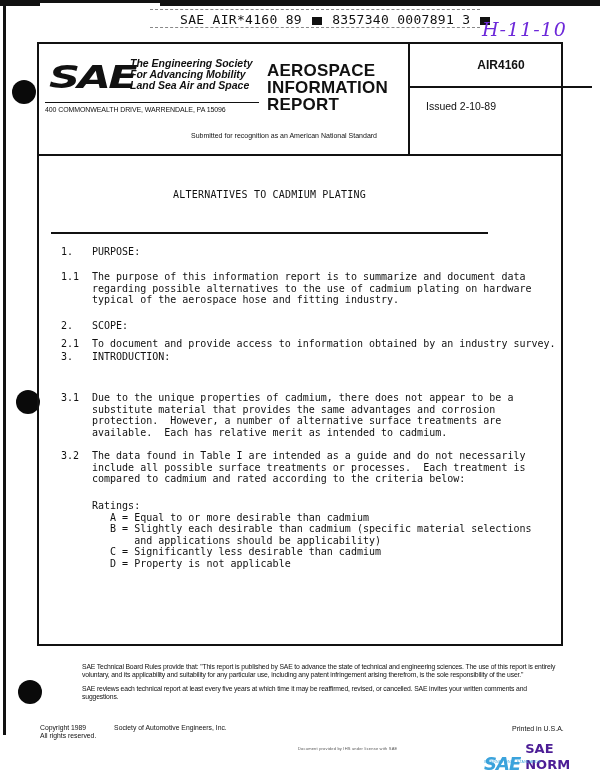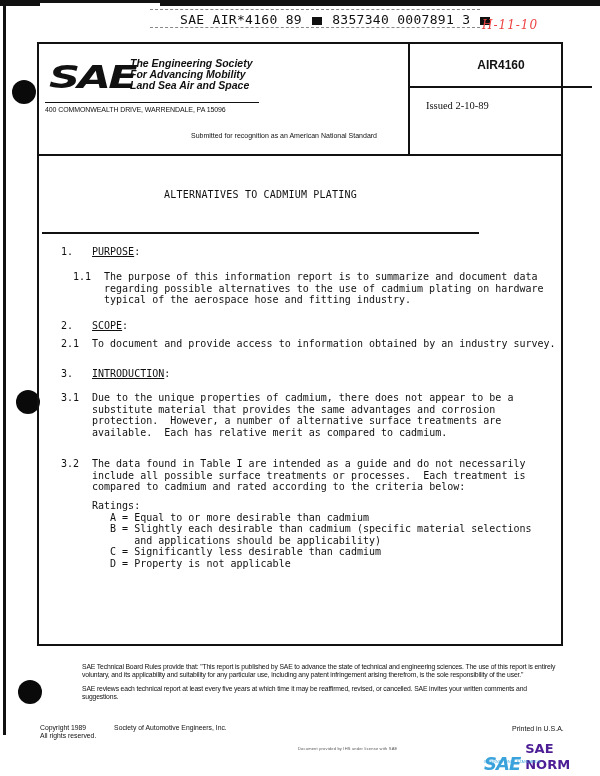--- a/index.html
+++ b/index.html
@@ -8,44 +8,44 @@
   
   .scan-left-edge { position: absolute; left: 3px; top: 0; width: 3px; height: 735px; background: #111; }
   .scan-top-bar { position: absolute; left: 0; top: 0; width: 600px; height: 6px; background: #111; }
   .scan-top-bar-gap { position: absolute; left: 40px; top: 3px; width: 120px; height: 3px; background: #fff; }
   .punch-hole { position: absolute; width: 24px; height: 24px; border-radius: 50%; background: #0a0a0a; }
 
   
   .tracking { position: absolute; top: 12px; left: 180px; font-family: "DejaVu Sans Mono", monospace; font-size: 13px; letter-spacing: 0.3px; white-space: pre; }
   .tracking .blk { display: inline-block; width: 10px; height: 8px; background: #111; vertical-align: middle; margin: 0 2px; }
   .tracking-rule { position: absolute; left: 150px; width: 330px; border-top: 1px dashed #888; }
-  .handwritten { position: absolute; top: 18px; left: 482px; font-family: "DejaVu Serif", serif; font-style: italic; font-size: 12px; letter-spacing: 1px; color: #ef4444; }
+  .handwritten { position: absolute; top: 18px; left: 482px; font-family: "DejaVu Serif", serif; font-style: italic; font-size: 19px; letter-spacing: 1px; color: #6d28d9; }
 
   
   .frame { position: absolute; left: 37px; top: 42px; width: 526px; height: 604px; border: 2px solid #111; box-sizing: border-box; }
   .hdr-left { position: absolute; left: 0; top: 0; width: 369px; height: 110px; border-right: 2px solid #111; }
   .hdr-right { position: absolute; left: 371px; top: 0; width: 182px; height: 110px; }
   .docnum-cell { height: 42px; border-bottom: 2px solid #111; display: flex; align-items: center; justify-content: center; font-weight: bold; font-size: 12px; }
-  .issued { padding: 12px 0 0 16px; font-family: Liberation Serif, serif; font-size: 10.5px; }
+  .issued { padding: 12px 0 0 16px; font-family: Liberation Sans, sans-serif; font-size: 10.5px; }
   .hdr-bottom-rule { position: absolute; left: 0; top: 110px; width: 522px; border-top: 2px solid #111; }
 
   .sae-logo { position: absolute; left: 10px; top: 17px; font-family: "DejaVu Sans", sans-serif; font-weight: bold; font-style: italic; font-size: 32px; letter-spacing: -2px; transform: scaleX(1.35); transform-origin: left; line-height: 32px; }
   .tagline { position: absolute; left: 91px; top: 14px; font-style: italic; font-weight: bold; font-size: 10.5px; line-height: 11px; }
   .addr-rule { position: absolute; left: 6px; top: 58px; width: 214px; border-top: 1px solid #111; }
   .addr { position: absolute; left: 6px; top: 62px; font-size: 7px; letter-spacing: -0.1px; }
   .doc-type { position: absolute; left: 228px; top: 18px; font-weight: bold; font-size: 17px; line-height: 17px; letter-spacing: 0.2px; }
   .submitted { position: absolute; left: 152px; top: 88px; font-size: 7px; }
 
-  .title-box { position: absolute; left: 3px; top: 112px; width: 437px; height: 76px; border-bottom: 2px solid #111; display: flex; align-items: center; justify-content: center; font-family: "DejaVu Sans Mono", monospace; font-size: 10px; letter-spacing: 0.2px; }
+  .title-box { position: absolute; left: 12px; top: 112px; width: 437px; height: 76px; border-bottom: 2px solid #111; display: flex; align-items: center; justify-content: center; font-family: "DejaVu Sans Mono", monospace; font-size: 10px; letter-spacing: 0.2px; }
 
   
   .body { position: absolute; left: 0; top: 190px; width: 522px; font-family: "DejaVu Sans Mono", monospace; font-size: 10px; line-height: 11.5px; }
   .para { position: absolute; left: 22px; white-space: pre; }
   .num { display: inline-block; width: 31px; }
-  .u { text-decoration: underline; }
+  .u { }
   .ratings { position: absolute; left: 53px; white-space: pre; }
 
   
   .notice { position: absolute; left: 82px; top: 663px; width: 480px; font-size: 6.8px; line-height: 8px; letter-spacing: -0.15px; }
   .notice p { margin: 0 0 6px 0; }
   .copyright { position: absolute; left: 40px; top: 724px; font-size: 6.8px; line-height: 8px; }
   .copyright .co { margin-left: 28px; }
   .printed { position: absolute; left: 512px; top: 725px; font-size: 7px; }
   .tiny-note { position: absolute; left: 298px; top: 746px; font-size: 4px; color: #555; letter-spacing: 0.2px; }
   .norm-logo { position: absolute; left: 484px; top: 741px; display: flex; align-items: flex-end; }
@@ -71,49 +71,54 @@
 <div class="frame">
   <div class="hdr-left">
     <div class="sae-logo">SAE</div>
     <div class="tagline">
       <div>The Engineering Society</div>
       <div>For Advancing Mobility</div>
       <div>Land Sea Air and Space</div>
     </div>
     <div class="addr-rule"></div>
     <div class="addr">400 COMMONWEALTH DRIVE, WARRENDALE, PA 15096</div>
+    <div class="doc-type">
+      <div>AEROSPACE</div>
+      <div>INFORMATION</div>
+      <div>REPORT</div>
+    </div>
     <div class="submitted">Submitted for recognition as an American National Standard</div>
   </div>
   <div class="hdr-right">
     <div class="docnum-cell">AIR4160</div>
     <div class="issued">Issued 2-10-89</div>
   </div>
   <div class="hdr-bottom-rule"></div>
 
   <div class="title-box">ALTERNATIVES TO CADMIUM PLATING</div>
 
   <div class="body">
     <div class="para" style="top:12px;"><span class="num">1.</span><span class="u">PURPOSE</span>:</div>
 
-    <div class="para" style="top:37px;margin-left:12px;"><span class="num">1.1</span><span>The purpose of this information report is to summarize and document data</span>
+    <div class="para" style="top:37px;"><span class="num">1.1</span><span>The purpose of this information report is to summarize and document data</span>
 <span class="num"></span><span>regarding possible alternatives to the use of cadmium plating on hardware</span>
 <span class="num"></span><span>typical of the aerospace hose and fitting industry.</span></div>
 
     <div class="para" style="top:86px;"><span class="num">2.</span><span class="u">SCOPE</span>:</div>
 
     <div class="para" style="top:104px;"><span class="num">2.1</span><span>To document and provide access to information obtained by an industry survey.</span></div>
 
-    <div class="para" style="top:134px;"><span class="num">3.</span><span class="u">INTRODUCTION</span>:</div>
+    <div class="para" style="top:117px;"><span class="num">3.</span><span class="u">INTRODUCTION</span>:</div>
 
     <div class="para" style="top:158px;"><span class="num">3.1</span><span>Due to the unique properties of cadmium, there does not appear to be a</span>
 <span class="num"></span><span>substitute material that provides the same advantages and corrosion</span>
 <span class="num"></span><span>protection.  However, a number of alternative surface treatments are</span>
-<span class="num"></span><span>available.  Each has relative merit as compared to cadmium.</span></div>
+<span class="num"></span><span>available.  Each has relative merit as intended to cadmium.</span></div>
 
-    <div class="para" style="top:224px;"><span class="num">3.2</span><span>The data found in Table I are intended as a guide and do not necessarily</span>
+    <div class="para" style="top:216px;"><span class="num">3.2</span><span>The data found in Table I are intended as a guide and do not necessarily</span>
 <span class="num"></span><span>include all possible surface treatments or processes.  Each treatment is</span>
 <span class="num"></span><span>compared to cadmium and rated according to the criteria below:</span></div>
 
     <div class="ratings" style="top:266px;"><span>Ratings:</span>
 <span>   A = Equal to or more desirable than cadmium</span>
 <span>   B = Slightly each desirable than cadmium (specific material selections</span>
 <span>       and applications should be applicability)</span>
 <span>   C = Significantly less desirable than cadmium</span>
 <span>   D = Property is not applicable</span></div>
   </div>

